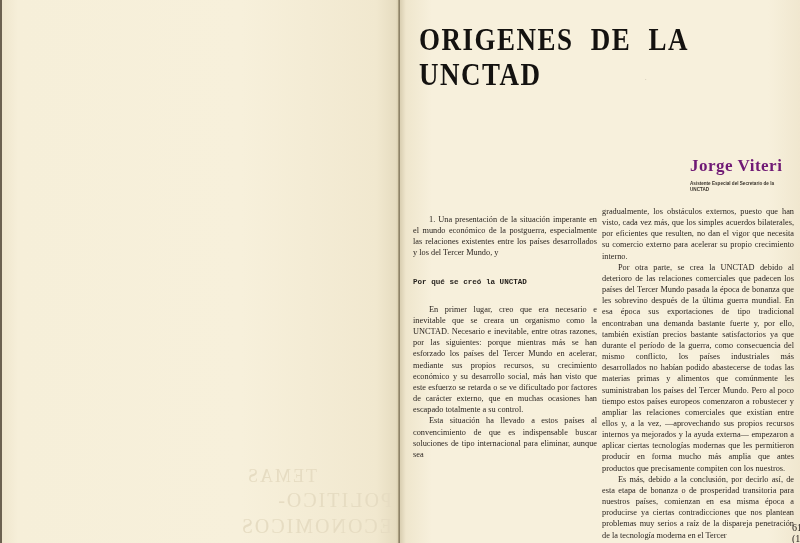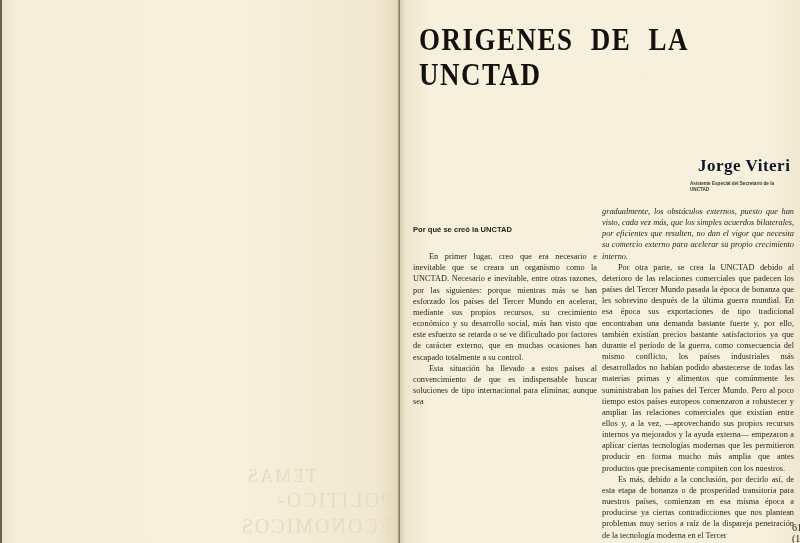--- a/index.html
+++ b/index.html
@@ -28,39 +28,38 @@
   .bleed .b1 { font-size: 18px; line-height: 22px; text-align: left; padding-left: 75px; }
   .bleed .b2 { font-size: 20px; line-height: 26px; text-align: left; }
 
   .title {
     position: absolute; left: 419px; top: 22px;
     font-family: "Liberation Serif", serif; font-size: 27px; letter-spacing: 1.5px;
     word-spacing: 9px; color: #141210; transform: scaleY(1.15); transform-origin: top left;
   }
   .author {
     position: absolute; left: 690px; top: 156px;
-    font-family: "Liberation Serif", serif; font-weight: bold; font-size: 17px; color: #0f172a;
+    font-family: "Liberation Serif", serif; font-weight: bold; font-size: 17px; color: #701a75;
     letter-spacing: 0.5px;
-    margin-left: 8px;
   }
   .affil {
     position: absolute; left: 690px; top: 181px; width: 100px;
     font-family: "Liberation Sans", sans-serif; font-weight: bold; font-size: 4.6px; line-height: 5.5px; color: #3a342c;
   }
 
   .col {
     position: absolute; top: 206px; width: 184px;
     font-size: 8.3px; line-height: 11.15px; text-align: justify; color: #2b2521;
   }
   .col-1 { left: 413px; }
   .col-2 { left: 602px; width: 192px; }
   .col p { text-indent: 16px; margin: 0; }
   .col p.gap { margin-top: 8px; }
-  .col p.cont { text-indent: 0; font-style: italic; }
-  .col .subhead { font-family: Liberation Sans, sans-serif; font-weight: bold; font-size: 7.6px; text-indent: 0; margin-top: 18px; margin-bottom: 16px; color: #231f1b; }
+  .col p.cont { text-indent: 0; }
+  .col .subhead { font-family: Liberation Mono, monospace; font-weight: bold; font-size: 7.6px; text-indent: 0; margin-top: 18px; margin-bottom: 16px; color: #231f1b; }
 
   .folio {
     position: absolute; left: 792px; top: 522px; font-size: 10px; color: #2b2521; word-spacing: 4px;
   }
   .speck { position: absolute; left: 645px; top: 77px; font-size: 5px; color: #8a8070; }
 </style>
 </head>
 <body>
 
 <div class="spread">
@@ -76,20 +75,21 @@
 
   <div class="page page-right"></div>
 
   <h1 class="title">ORIGENES DE LA UNCTAD</h1>
   <div class="speck">·</div>
 
   <div class="author">Jorge Viteri</div>
   <div class="affil">Asistente Especial del Secretario de la UNCTAD</div>
 
   <div class="col col-1">
+    <p class="gap">1. Una presentación de la situación imperante en el mundo económico de la postguerra, especialmente las relaciones existentes entre los países desarrollados y los del Tercer Mundo, y</p>
     <p class="subhead">Por qué se creó la UNCTAD</p>
     <p>En primer lugar, creo que era necesario e inevitable que se creara un organismo como la UNCTAD. Necesario e inevitable, entre otras razones, por las siguientes: porque mientras más se han esforzado los países del Tercer Mundo en acelerar, mediante sus propios recursos, su crecimiento económico y su desarrollo social, más han visto que este esfuerzo se retarda o se ve dificultado por factores de carácter externo, que en muchas ocasiones han escapado totalmente a su control.</p>
     <p>Esta situación ha llevado a estos países al convencimiento de que es indispensable buscar soluciones de tipo internacional para eliminar, aunque sea</p>
   </div>
 
   <div class="col col-2">
     <p class="cont">gradualmente, los obstáculos externos, puesto que han visto, cada vez más, que los simples acuerdos bilaterales, por eficientes que resulten, no dan el vigor que necesita su comercio externo para acelerar su propio crecimiento interno.</p>
     <p>Por otra parte, se crea la UNCTAD debido al deterioro de las relaciones comerciales que padecen los países del Tercer Mundo pasada la época de bonanza que les sobrevino después de la última guerra mundial. En esa época sus exportaciones de tipo tradicional encontraban una demanda bastante fuerte y, por ello, también existían precios bastante satisfactorios ya que durante el período de la guerra, como consecuencia del mismo conflicto, los países industriales más desarrollados no habían podido abastecerse de todas las materias primas y alimentos que comúnmente les suministraban los países del Tercer Mundo. Pero al poco tiempo estos países europeos comenzaron a robustecer y ampliar las relaciones comerciales que existían entre ellos y, a la vez, —aprovechando sus propios recursos internos ya mejorados y la ayuda externa— empezaron a aplicar ciertas tecnologías modernas que les permitieron producir en forma mucho más amplia que antes productos que precisamente compiten con los nuestros.</p>
     <p>Es más, debido a la conclusión, por decirlo así, de esta etapa de bonanza o de prosperidad transitoria para nuestros países, comienzan en esa misma época a producirse ya ciertas contradicciones que nos plantean problemas muy serios a raíz de la dispareja penetración de la tecnología moderna en el Tercer</p>
   </div>

